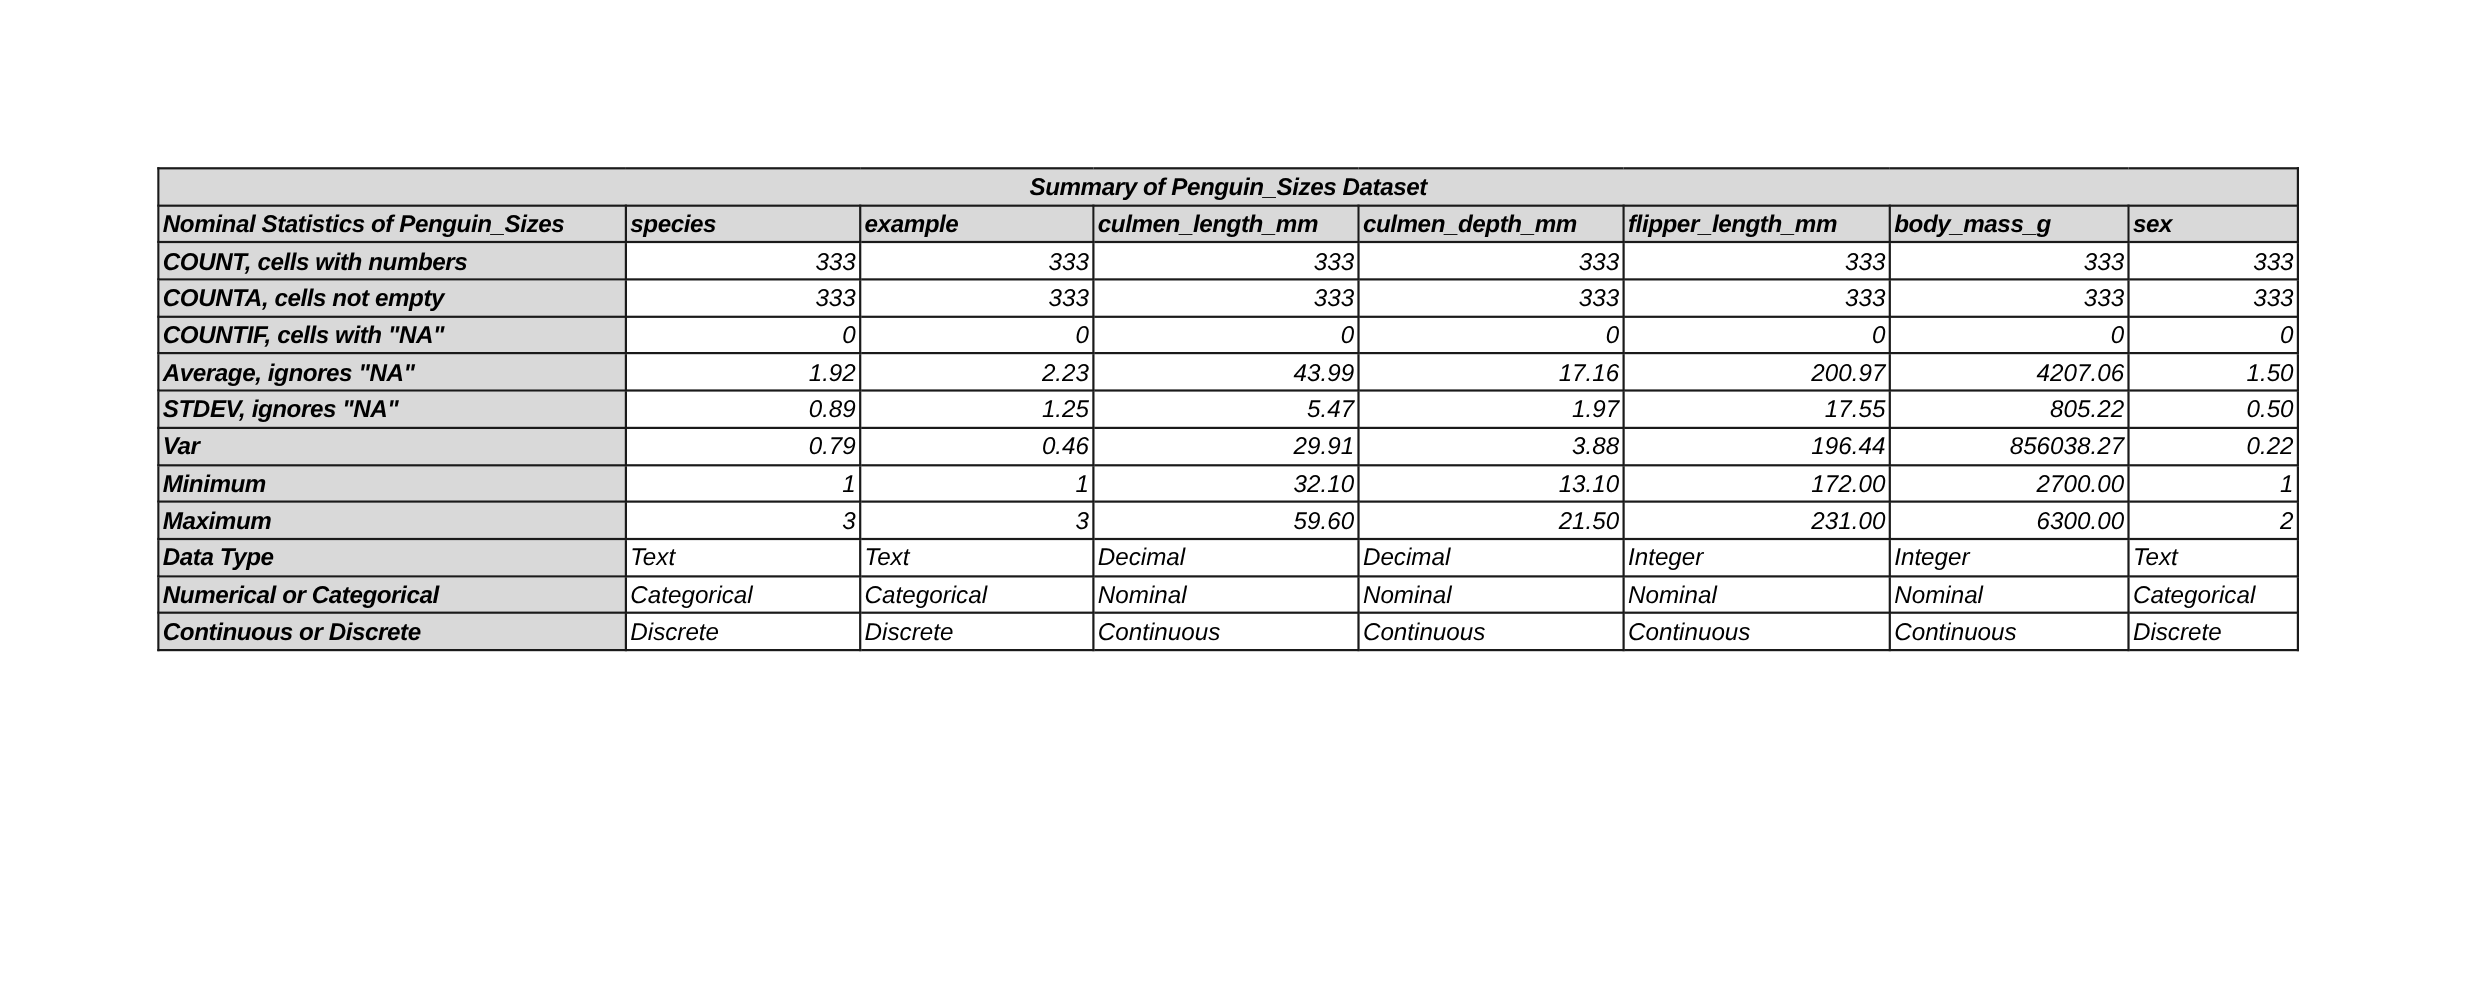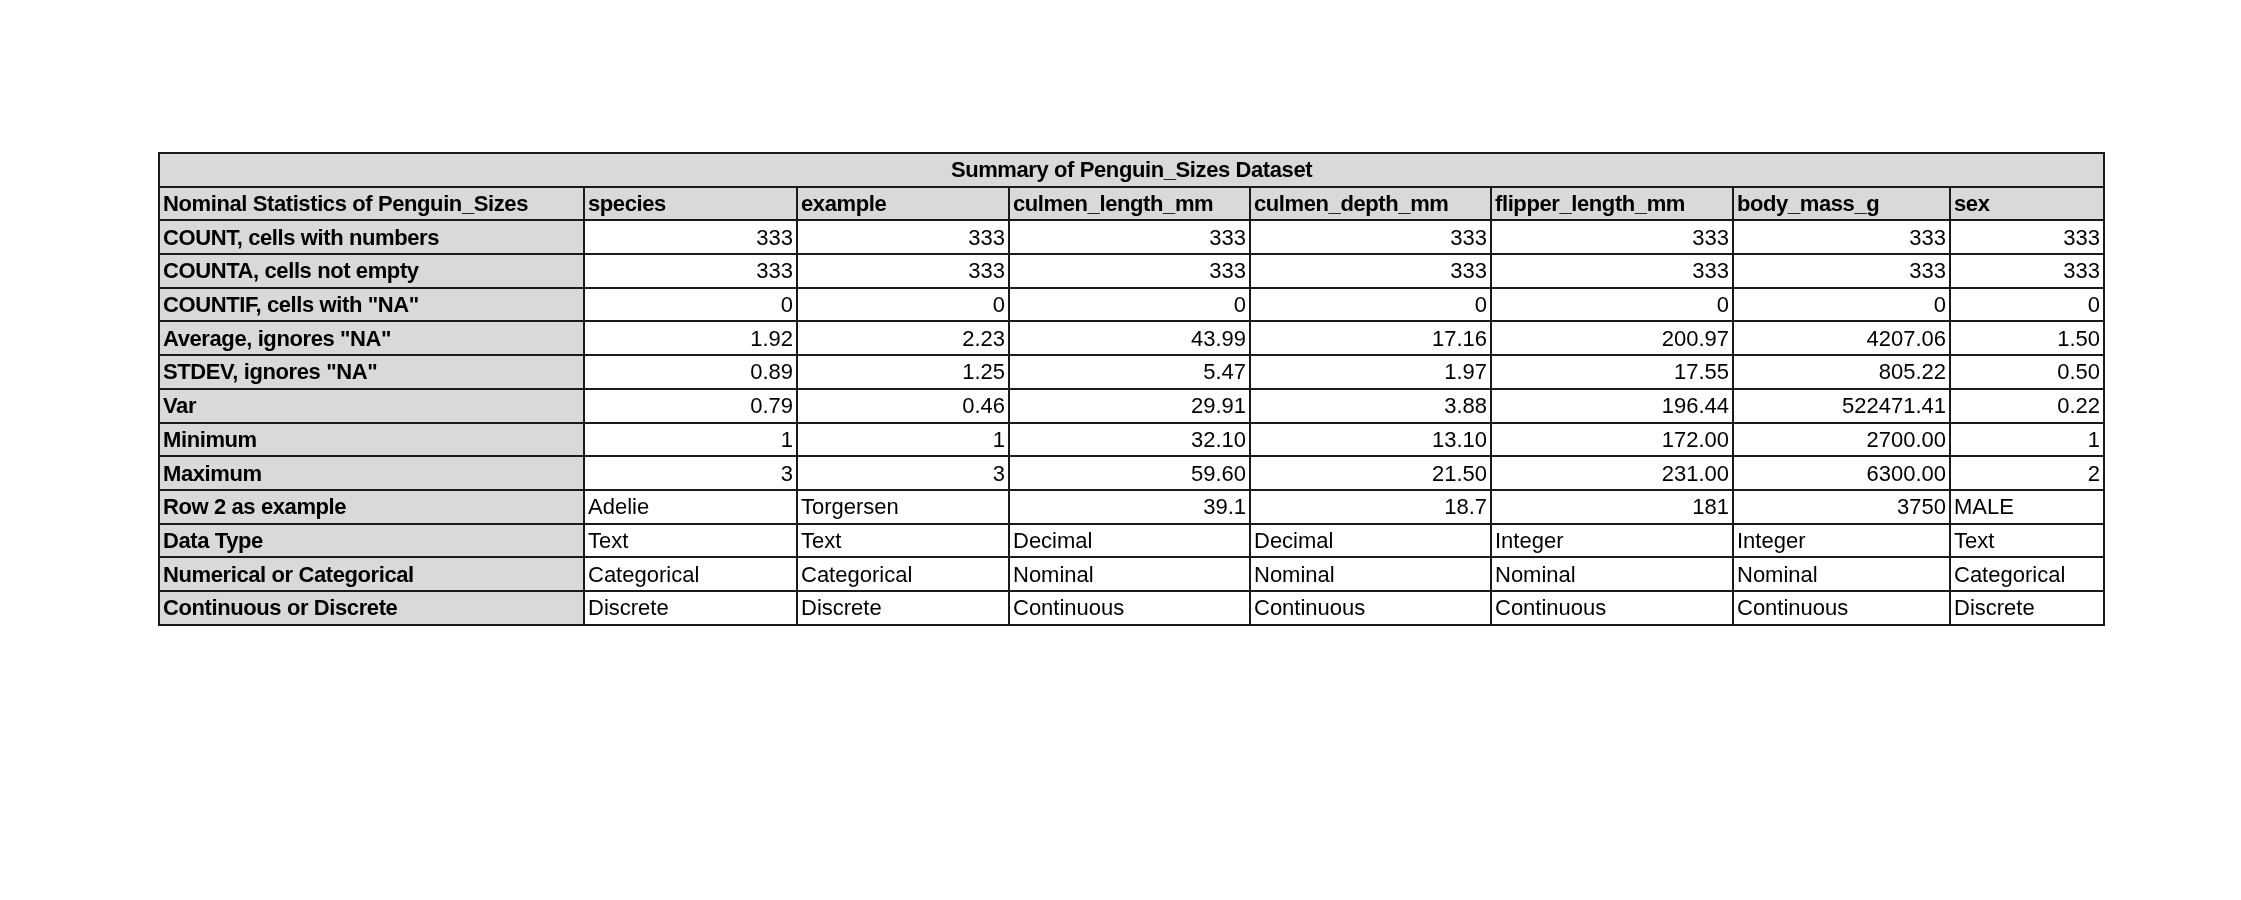--- a/index.html
+++ b/index.html
@@ -1,21 +1,22 @@
 <!DOCTYPE html>
 <html><head>
 <meta charset="utf-8">
 <style>
   html, body { margin: 0; padding: 0; background: #ffffff; }
   body { width: 2241px; height: 900px; position: relative; overflow: hidden;
          font-family: "Liberation Sans", "DejaVu Sans", sans-serif; color: #000; }
   table.summary {
-    position: absolute; left: 158px; top: 152px;
+    position: absolute; left: 143px; top: 152px;
     border-collapse: collapse; table-layout: fixed;
     width: 1945px;
+    font-style: italic;
   }
   table.summary td {
     border: 2px solid #1a1a1a;
     height: 31.7px;
     padding: 0 3px;
     font-size: 22px;
     line-height: 31px;
     white-space: nowrap;
     overflow: hidden;
     background: #ffffff;
@@ -105,21 +106,21 @@
         <td class="num">805.22</td>
         <td class="num">0.50</td>
       </tr>
       <tr>
         <td class="grey bold txt">Var</td>
         <td class="num">0.79</td>
         <td class="num">0.46</td>
         <td class="num">29.91</td>
         <td class="num">3.88</td>
         <td class="num">196.44</td>
-        <td class="num">522471.41</td>
+        <td class="num">856038.27</td>
         <td class="num">0.22</td>
       </tr>
       <tr>
         <td class="grey bold txt">Minimum</td>
         <td class="num">1</td>
         <td class="num">1</td>
         <td class="num">32.10</td>
         <td class="num">13.10</td>
         <td class="num">172.00</td>
         <td class="num">2700.00</td>
@@ -127,30 +128,20 @@
       </tr>
       <tr>
         <td class="grey bold txt">Maximum</td>
         <td class="num">3</td>
         <td class="num">3</td>
         <td class="num">59.60</td>
         <td class="num">21.50</td>
         <td class="num">231.00</td>
         <td class="num">6300.00</td>
         <td class="num">2</td>
-      </tr>
-      <tr>
-        <td class="grey bold txt">Row 2 as example</td>
-        <td class="txt">Adelie</td>
-        <td class="txt">Torgersen</td>
-        <td class="num">39.1</td>
-        <td class="num">18.7</td>
-        <td class="num">181</td>
-        <td class="num">3750</td>
-        <td class="txt">MALE</td>
       </tr>
       <tr>
         <td class="grey bold txt">Data Type</td>
         <td class="txt">Text</td>
         <td class="txt">Text</td>
         <td class="txt">Decimal</td>
         <td class="txt">Decimal</td>
         <td class="txt">Integer</td>
         <td class="txt">Integer</td>
         <td class="txt">Text</td>

